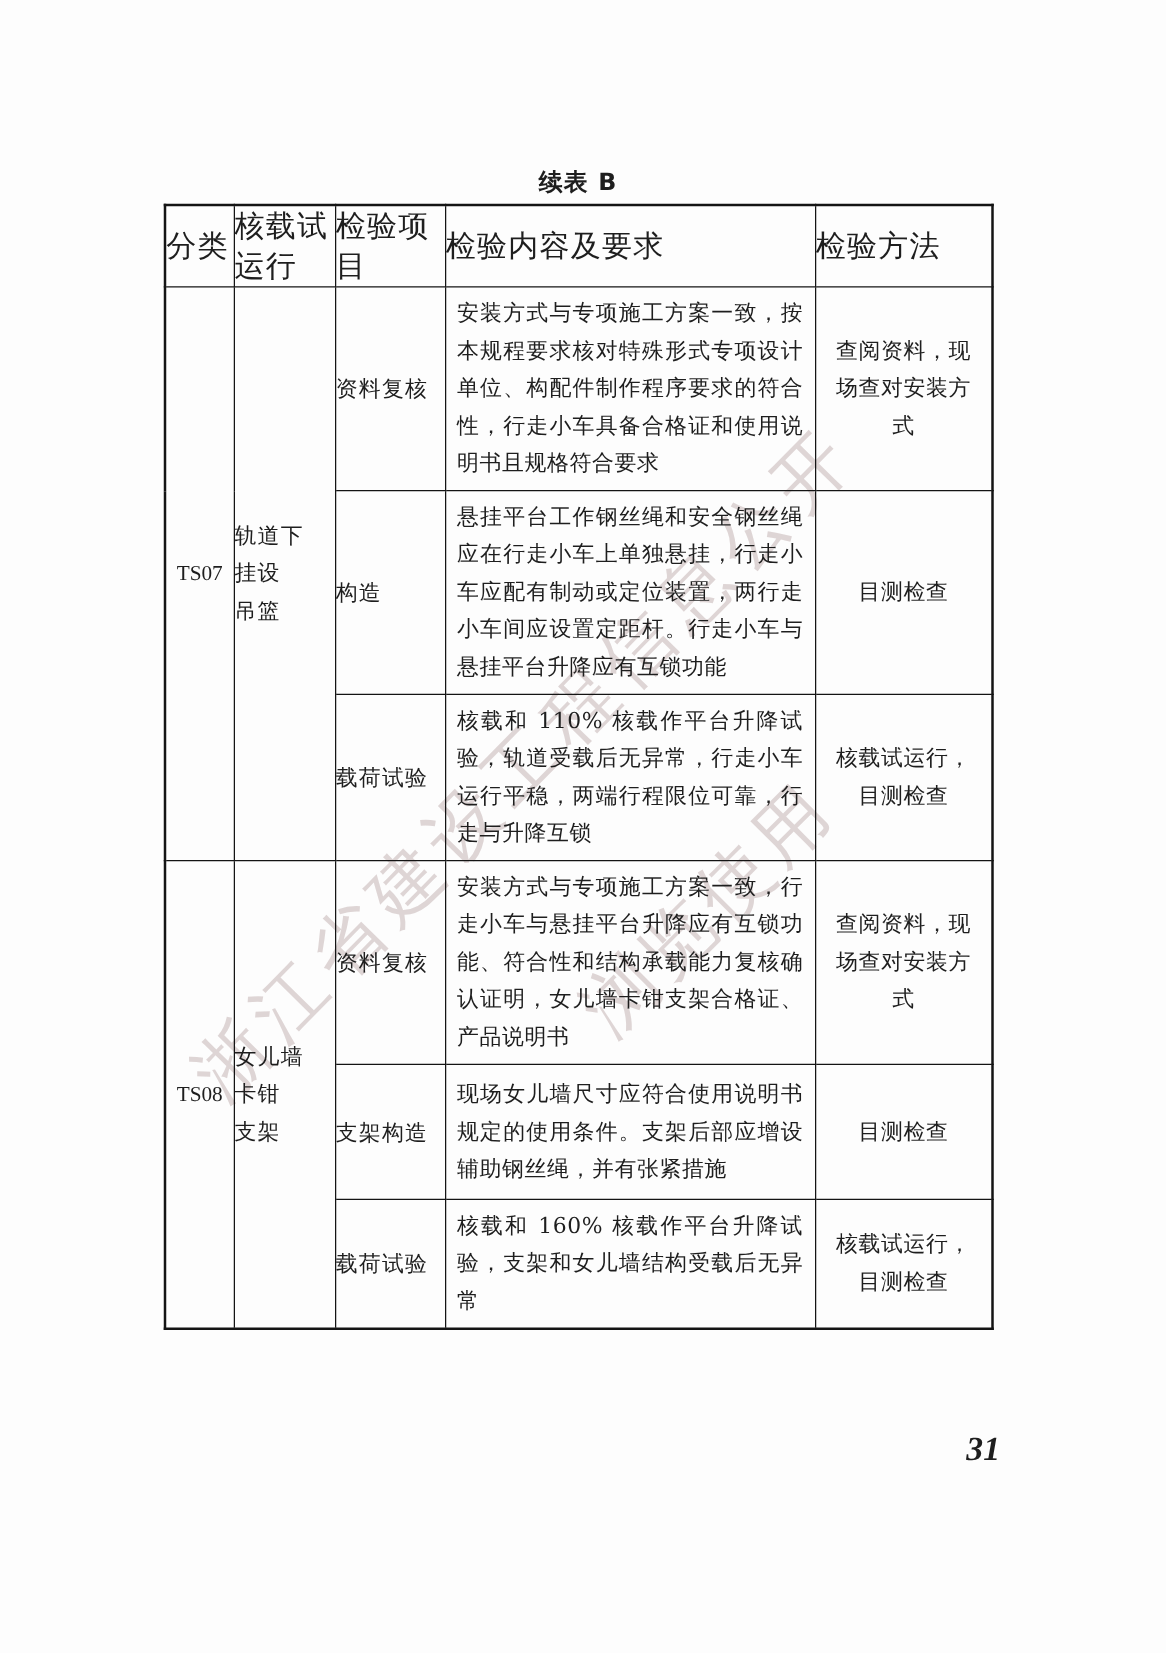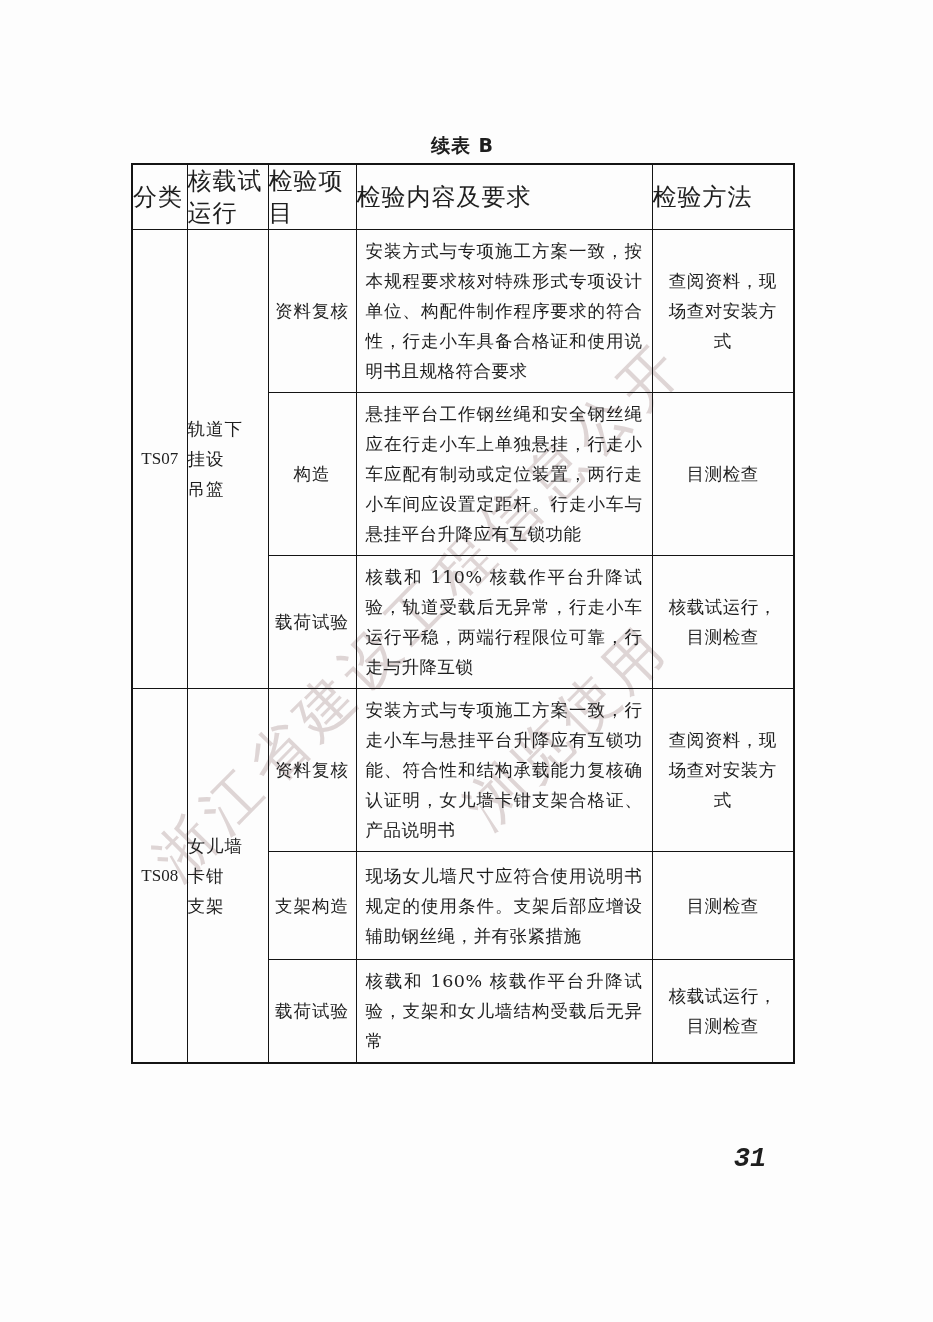--- a/index.html
+++ b/index.html
@@ -81,42 +81,42 @@
   .spec-table th { text-align: left; font-size: 24px; letter-spacing: 1px; }
 
   tr.h152 { height: 152px; }
   tr.h160 { height: 160px; }
   tr.h125 { height: 125px; }
   tr.h108 { height: 108px; }
   tr.h72  { height: 72px;  }
 
   td.cat  { text-align: center; font-size: 17px; font-family: Liberation Serif, serif; }
   td.form { text-align: left; line-height: 30px; letter-spacing: 1px; }
-  td.item { text-align: center; letter-spacing: 1px; margin-top: 24px; }
+  td.item { text-align: left; letter-spacing: 1px; margin-top: 24px; }
   td.content {
     padding: 6px 9px;
     line-height: 30px;
     text-align: justify;
     letter-spacing: 0.5px;
   }
   td.method {
     padding: 4px 8px;
     line-height: 30px;
     text-align: center;
     letter-spacing: 0.5px;
   }
 
   
   .page-number {
     position: absolute;
     left: 700px;
     top: 1144px;
     width: 100px;
-    text-align: center;
-    font-family: Liberation Mono, monospace;
+    text-align: right;
+    font-family: Liberation Serif, serif;
     font-style: italic;
     font-weight: 600;
     font-size: 27px;
     z-index: 2;
   }
 </style>
 </head>
 <body>
 
 <div class="page">

